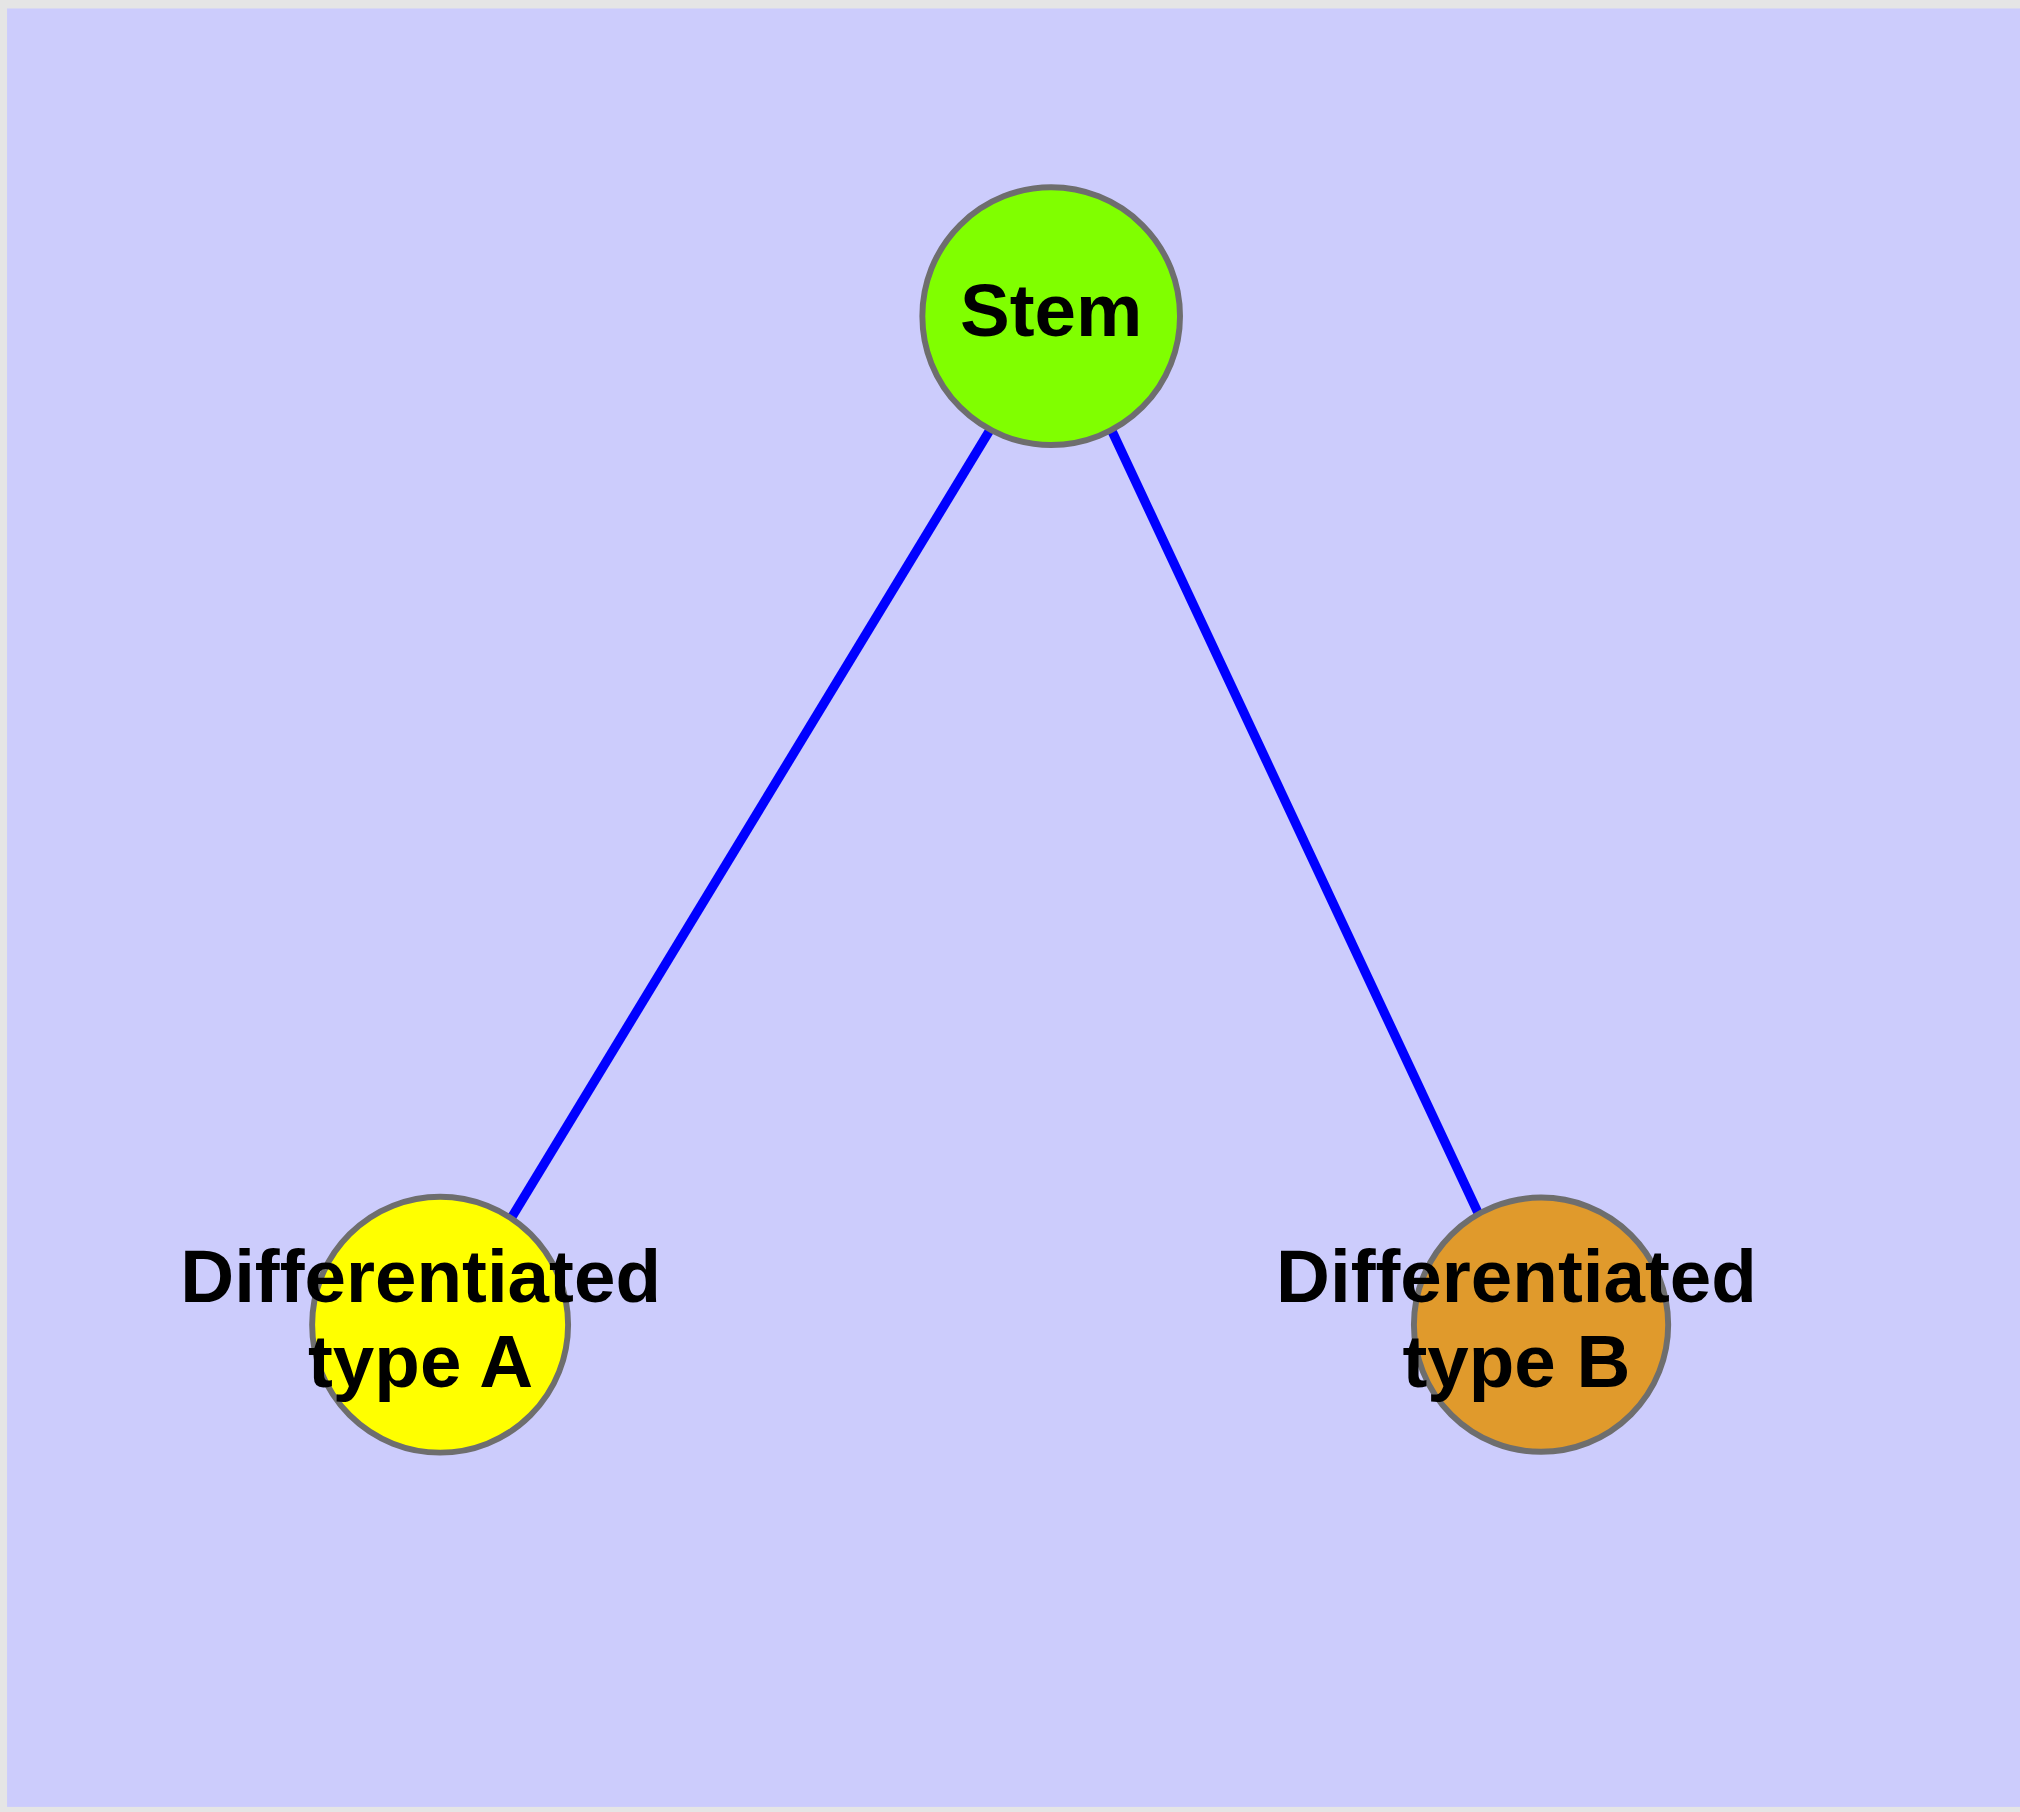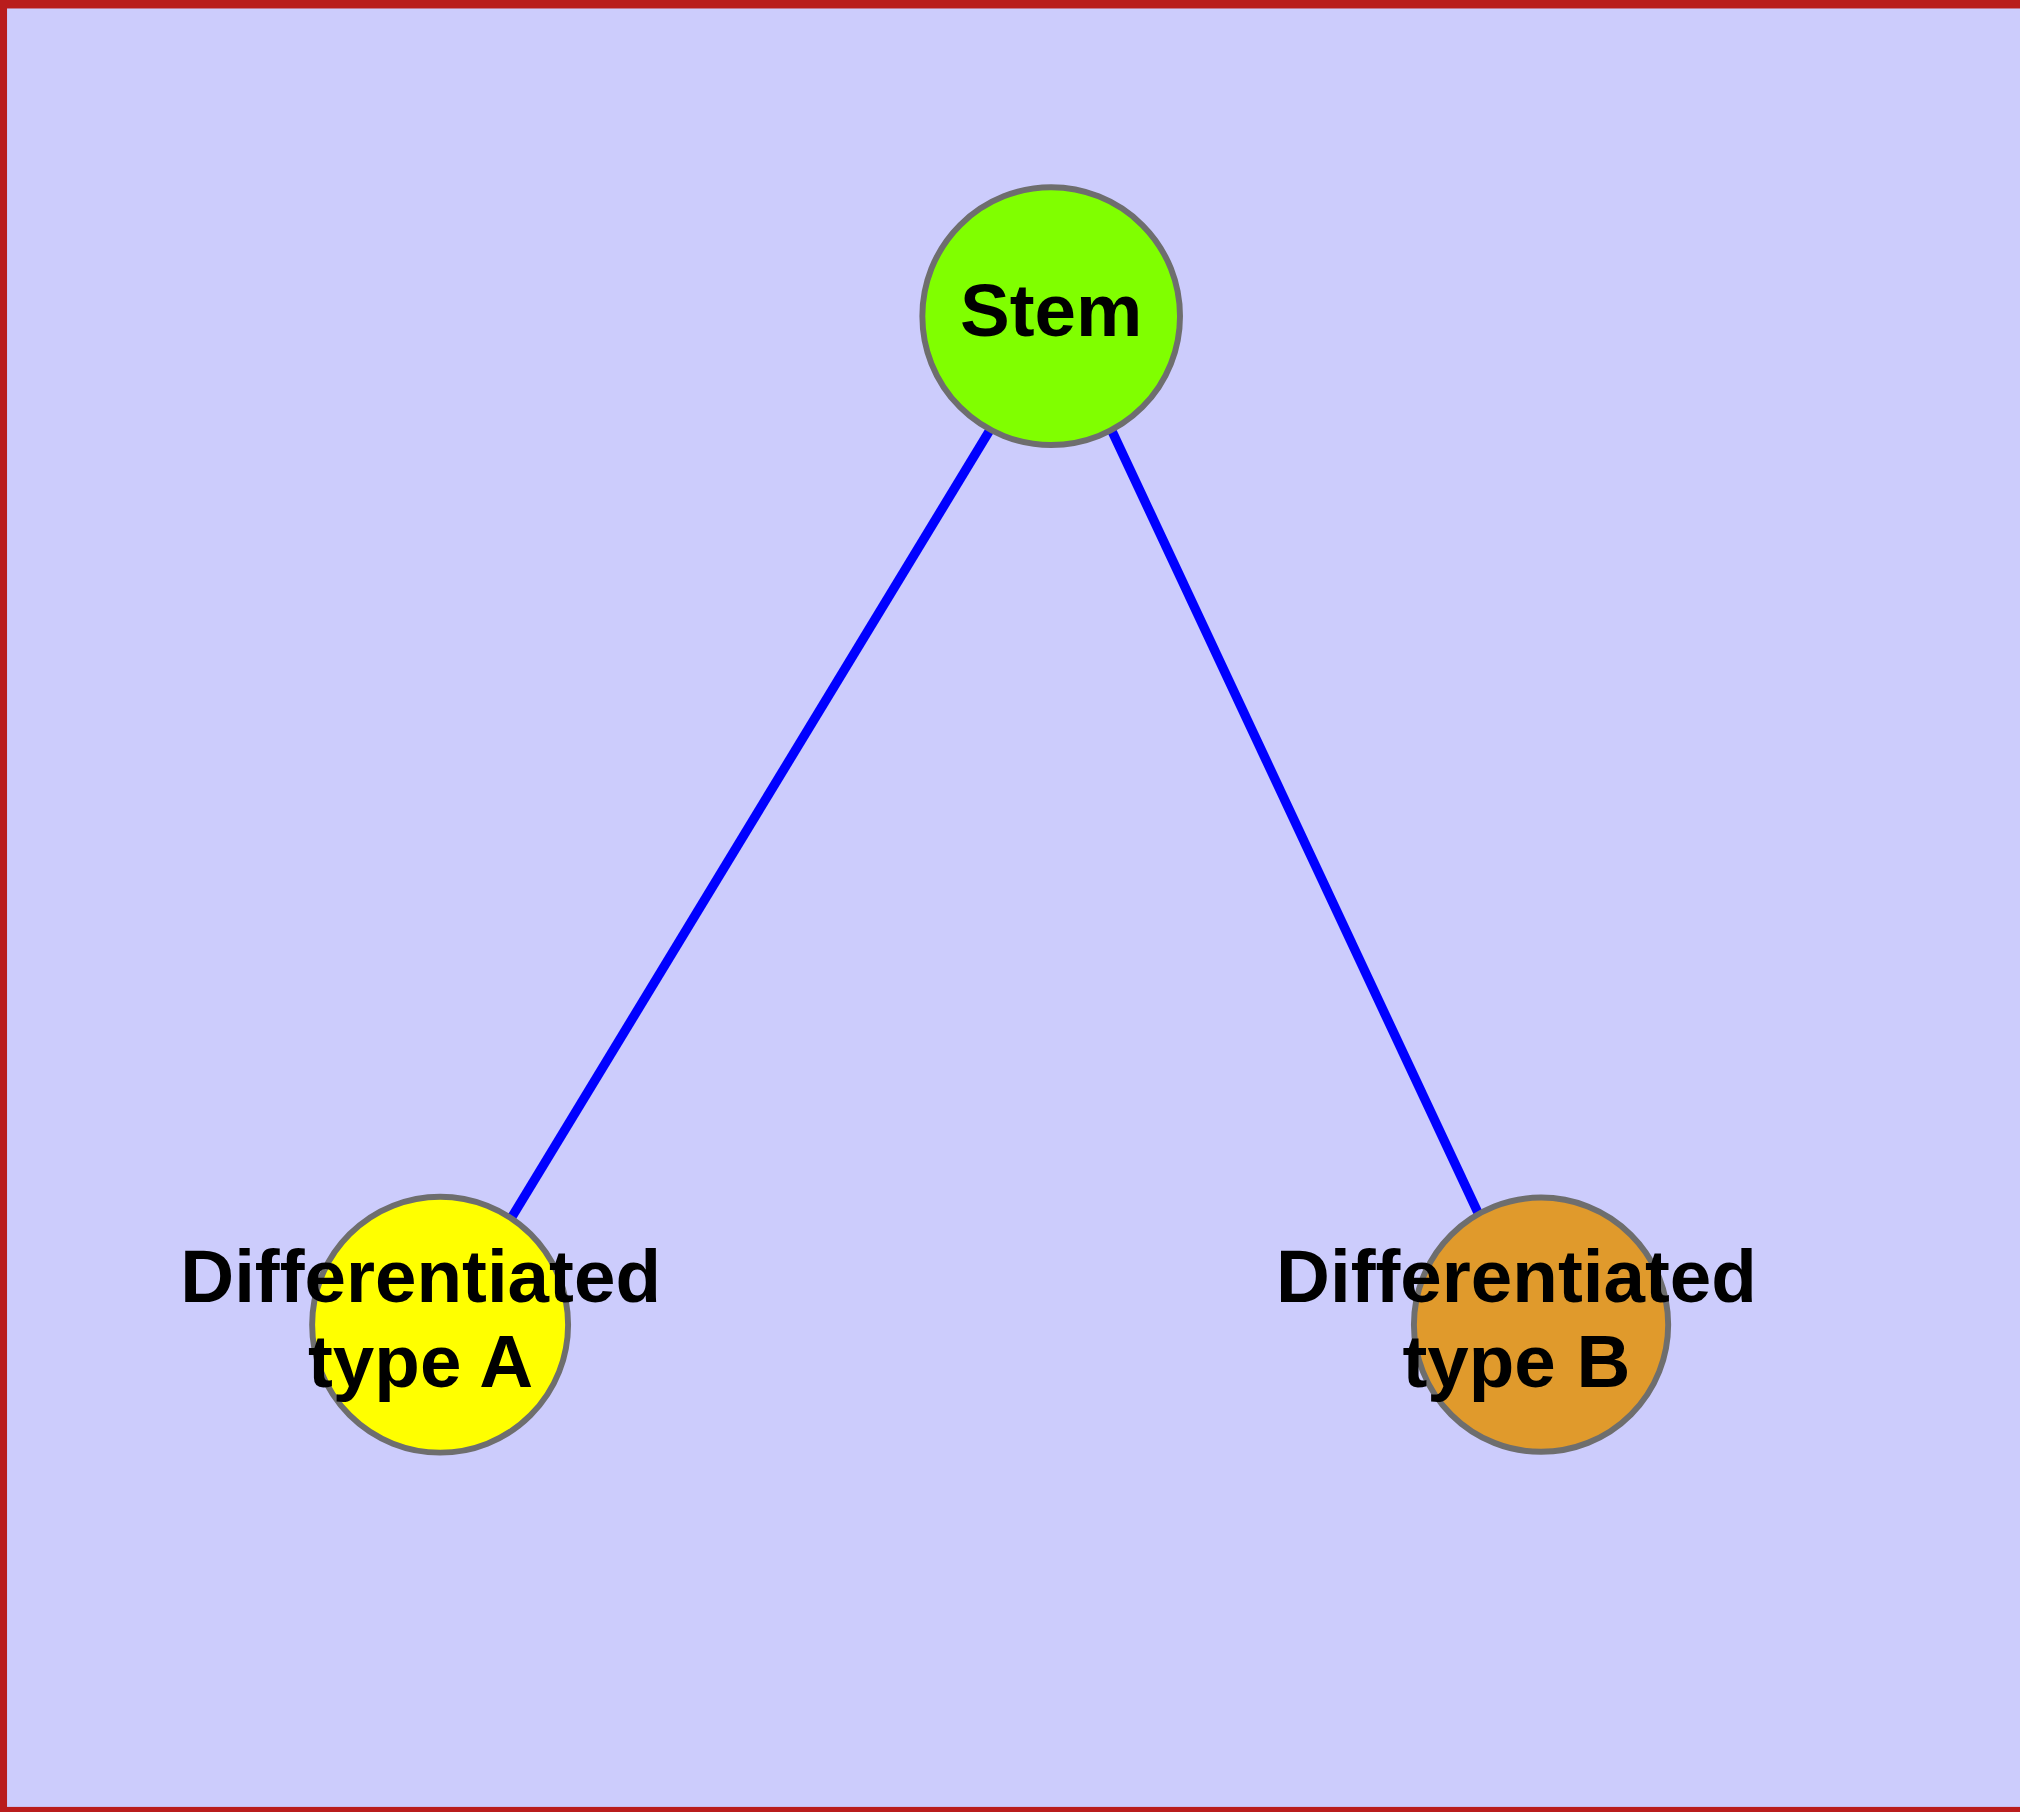--- a/index.html
+++ b/index.html
@@ -33,21 +33,21 @@
     fill: #000000;
     font-family: "Liberation Sans", "DejaVu Sans", sans-serif;
     dominant-baseline: middle;
     text-anchor: middle;
     paint-order: normal;
   }
 </style>
 </head>
 <body style="width: 2021px; height: 1812px;">
 
-<div id="graph-canvas" style="width: 2021px; height: 1812px; background: #b91c1c;">
+<div id="graph-canvas" style="width: 2021px; height: 1812px; background: #e5e5e5;">
   <svg id="graph-svg" viewBox="0 0 2384 2138" xmlns="http://www.w3.org/2000/svg" style="width: 2021px; height: 1812px;">
 
     <rect id="plot-bg" x="8" y="10" width="2376" height="2122" fill="#ccccfc"></rect>
 
     <g id="edges-layer">
         <line x1="1168" y1="507" x2="600" y2="1442" stroke="#0000ff" stroke-width="11" stroke-linecap="butt"></line>
         <line x1="1311" y1="507" x2="1745" y2="1434" stroke="#0000ff" stroke-width="11" stroke-linecap="butt"></line>
       </g>
     <g id="nodes-layer">
         <circle cx="1240" cy="373" r="152" fill="#80ff00" stroke="#6e6e6e" stroke-width="7"></circle>

